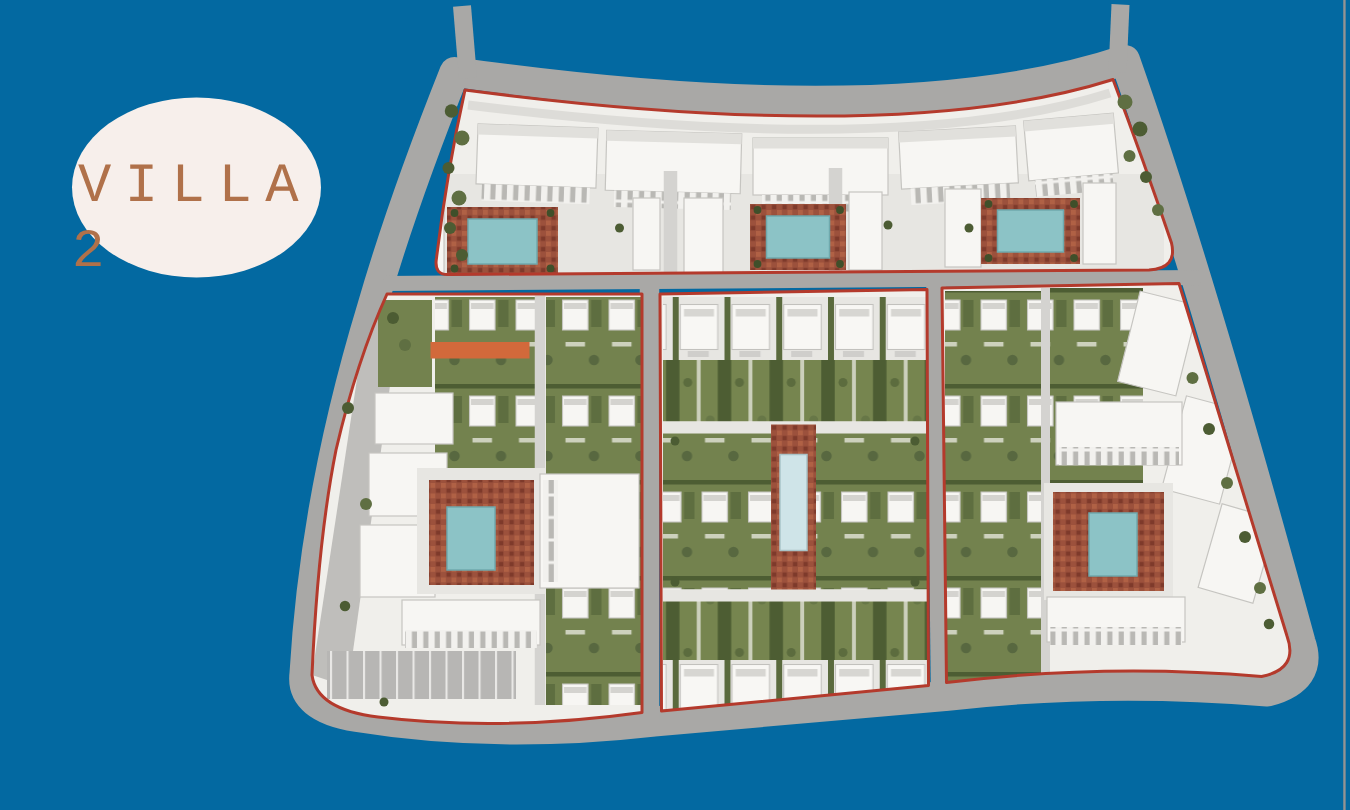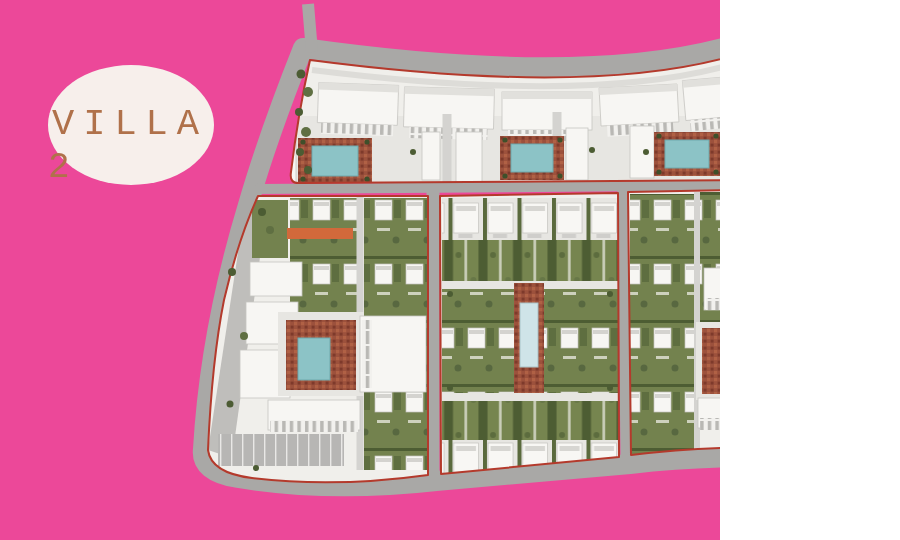--- a/index.html
+++ b/index.html
@@ -1,16 +1,16 @@
 <!DOCTYPE html>
 <html><head>
 <meta charset="utf-8">
 <style>
   html,body{margin:0;padding:0;background:#ffffff;}
-  .stage{position:relative;width:720px;height:540px;background:#ec4899;overflow:hidden;
+  .stage{position:relative;width:900px;height:540px;background:#0369a1;overflow:hidden;
          font-family:"Liberation Sans",sans-serif;}
   svg{display:block;}
   .badge-text{font-family:"Liberation Mono","DejaVu Sans Mono",monospace;font-size:37px;letter-spacing:9px;}
   .badge-text2{font-family:"Liberation Mono","DejaVu Sans Mono",monospace;font-size:36px;}
   .road{stroke:#a9a8a6;stroke-width:20;fill:none;stroke-linejoin:round;stroke-linecap:round;}
   .street{stroke:#a9a8a6;fill:none;}
   .street-light{stroke:#d4d3d0;fill:none;}
   .block{fill:#f0efeb;}
   .outline{fill:none;stroke-width:2;stroke-linejoin:round;}
   .slab{fill:#f7f6f3;stroke:#c6c5c1;stroke-width:0.8;}

